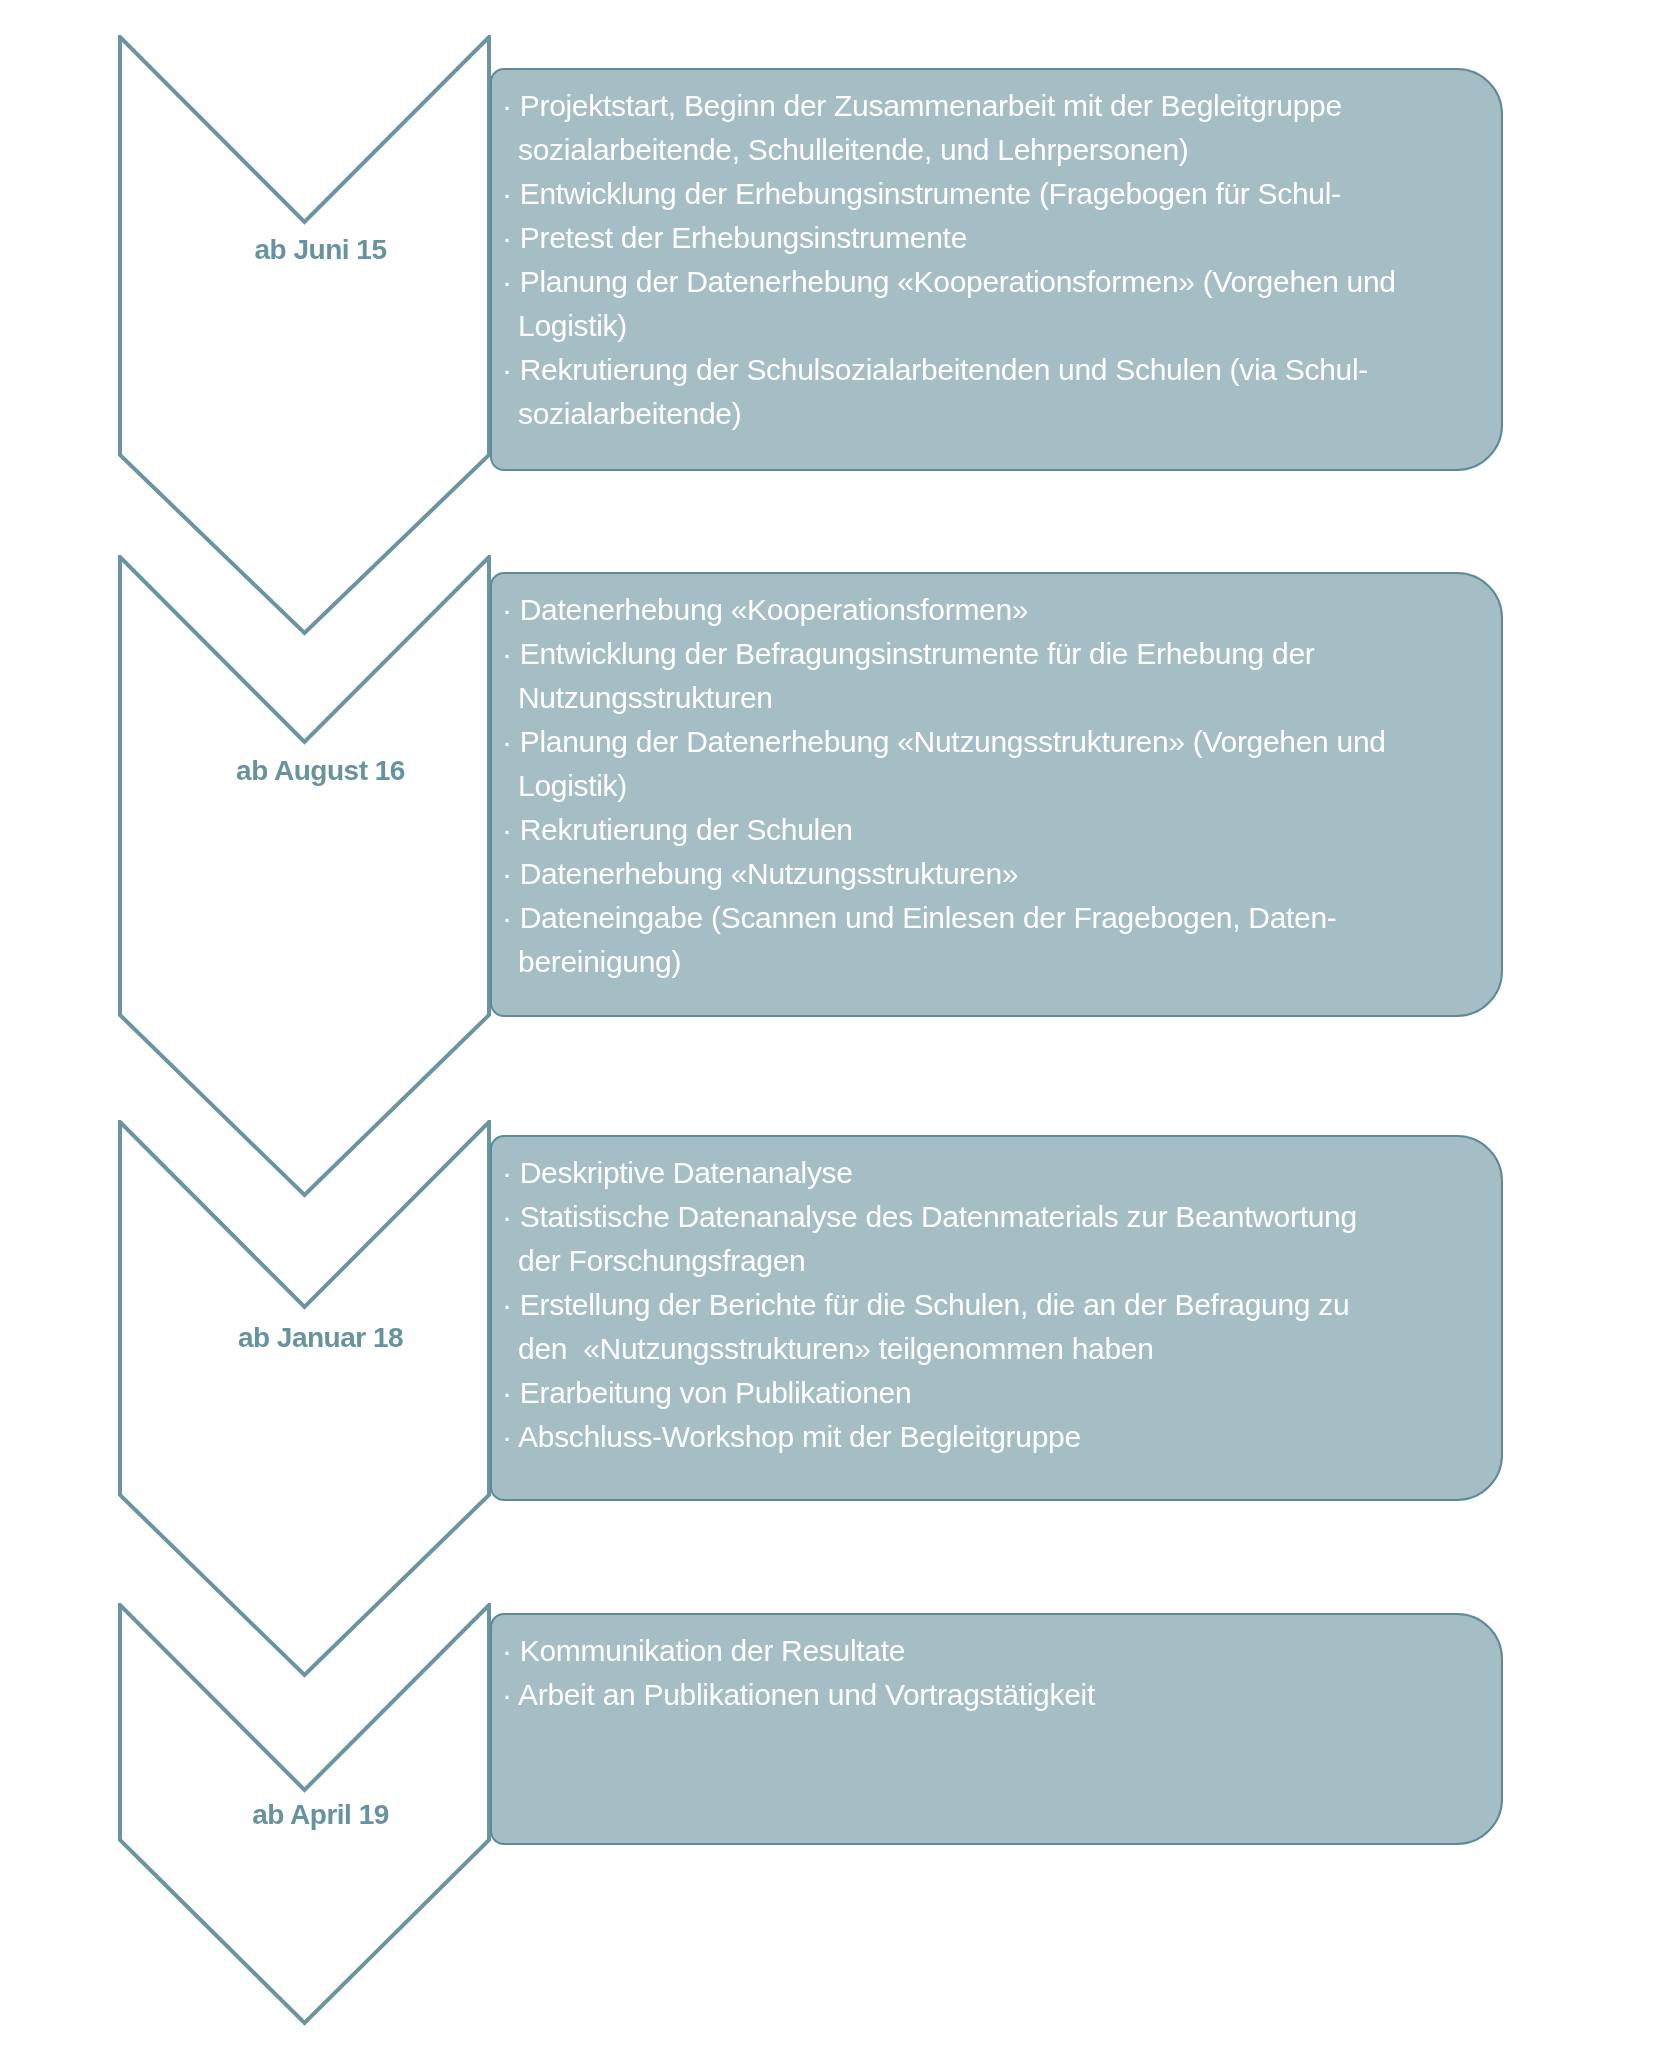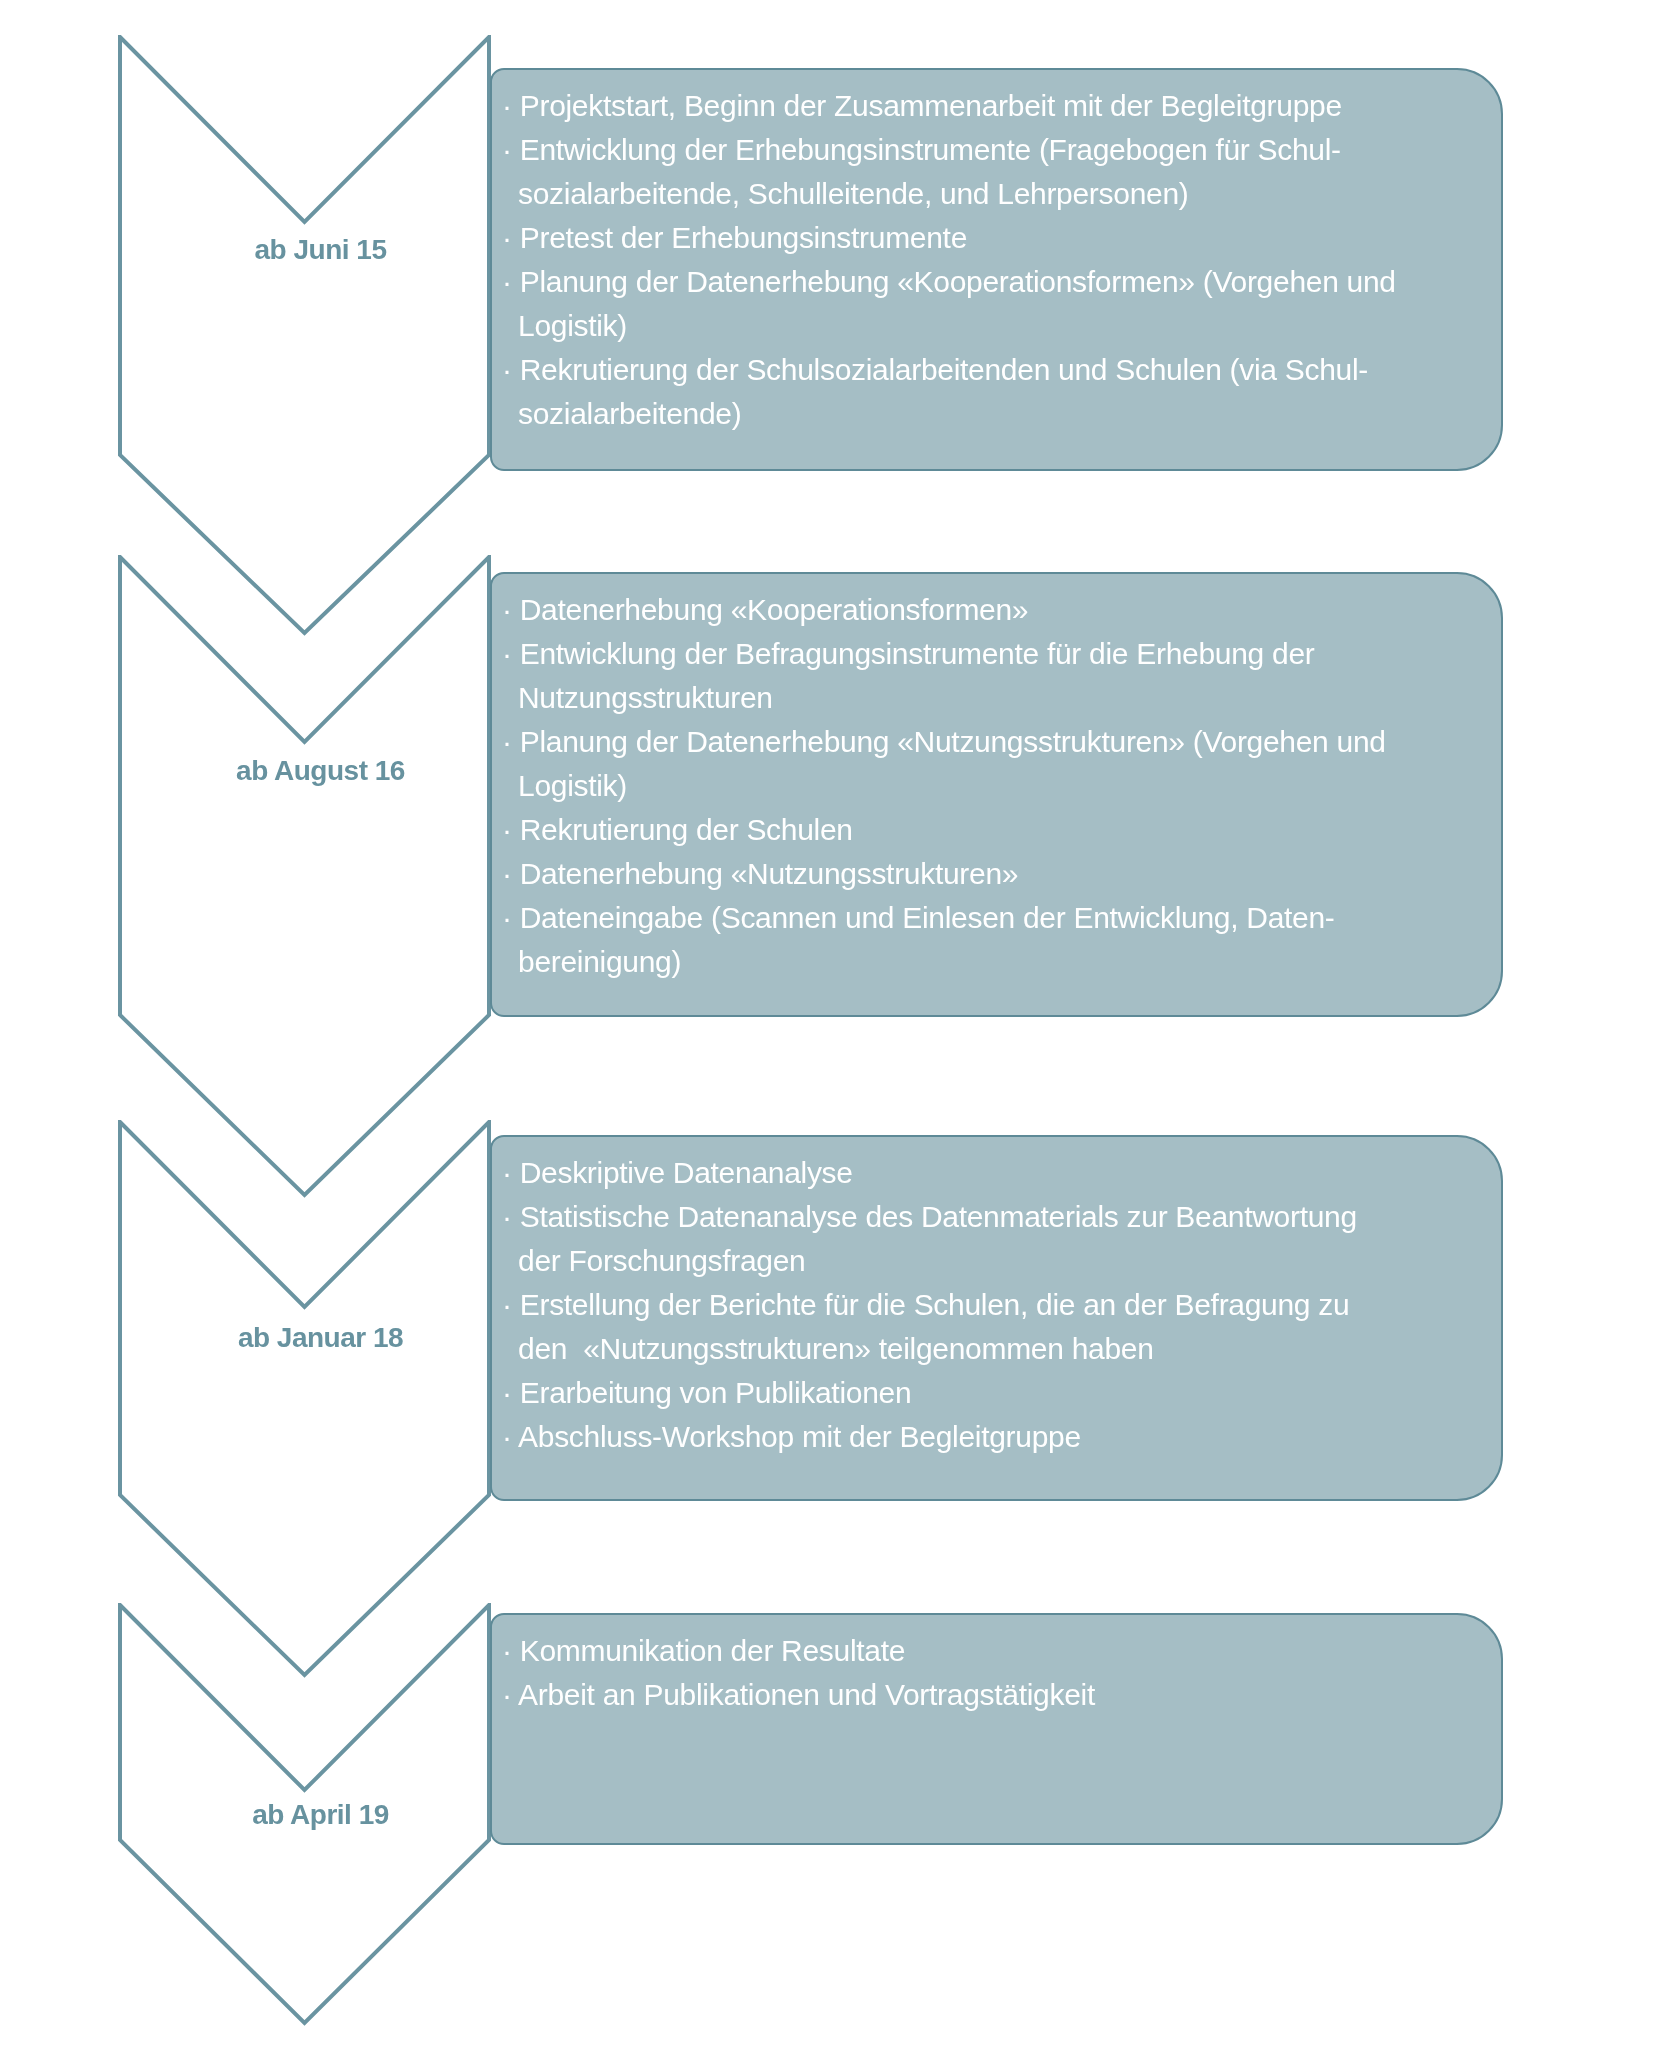--- a/index.html
+++ b/index.html
@@ -79,22 +79,22 @@
 <body>
 
 <div class="canvas" style="--chevronStroke: #6a94a1; --boxFill: #a5bec5; --boxBorder: #5e8a97; --dateLabel: #67929f; --itemText: #ffffff; --background: #ffffff;">
 
   <div class="stage stage-1">
     <svg class="chevron" width="373" height="602" viewBox="0 0 373 602">
       <polygon points="2,2 186.5,187 371,2 371,420 186.5,598 2,420" fill="#ffffff" stroke="#6a94a1" stroke-width="4" stroke-linejoin="miter"></polygon>
     </svg>
     <div class="box">
       <span class="line">· Projektstart, Beginn der Zusammenarbeit mit der Begleitgruppe</span>
+      <span class="line cont">sozialarbeitende, Schulleitende, und Lehrpersonen)</span>
       <span class="line">· Entwicklung der Erhebungsinstrumente (Fragebogen für Schul-</span>
-      <span class="line cont">sozialarbeitende, Schulleitende, und Lehrpersonen)</span>
       <span class="line">· Pretest der Erhebungsinstrumente</span>
       <span class="line">· Planung der Datenerhebung «Kooperationsformen» (Vorgehen und</span>
       <span class="line cont">Logistik)</span>
       <span class="line">· Rekrutierung der Schulsozialarbeitenden und Schulen (via Schul-</span>
       <span class="line cont">sozialarbeitende)</span>
     </div>
     <div class="date-label">ab Juni 15</div>
   </div>
 
   <div class="stage stage-2">
@@ -102,21 +102,21 @@
       <polygon points="2,2 186.5,187 371,2 371,460 186.5,640 2,460" fill="#ffffff" stroke="#6a94a1" stroke-width="4" stroke-linejoin="miter"></polygon>
     </svg>
     <div class="box">
       <span class="line">· Datenerhebung «Kooperationsformen»</span>
       <span class="line">· Entwicklung der Befragungsinstrumente für die Erhebung der</span>
       <span class="line cont">Nutzungsstrukturen</span>
       <span class="line">· Planung der Datenerhebung «Nutzungsstrukturen» (Vorgehen und</span>
       <span class="line cont">Logistik)</span>
       <span class="line">· Rekrutierung der Schulen</span>
       <span class="line">· Datenerhebung «Nutzungsstrukturen»</span>
-      <span class="line">· Dateneingabe (Scannen und Einlesen der Entwicklung, Daten-</span>
+      <span class="line">· Dateneingabe (Scannen und Einlesen der Fragebogen, Daten-</span>
       <span class="line cont">bereinigung)</span>
     </div>
     <div class="date-label">ab August 16</div>
   </div>
 
   <div class="stage stage-3">
     <svg class="chevron" width="373" height="559" viewBox="0 0 373 559">
       <polygon points="2,2 186.5,187 371,2 371,375 186.5,555 2,375" fill="#ffffff" stroke="#6a94a1" stroke-width="4" stroke-linejoin="miter"></polygon>
     </svg>
     <div class="box">

